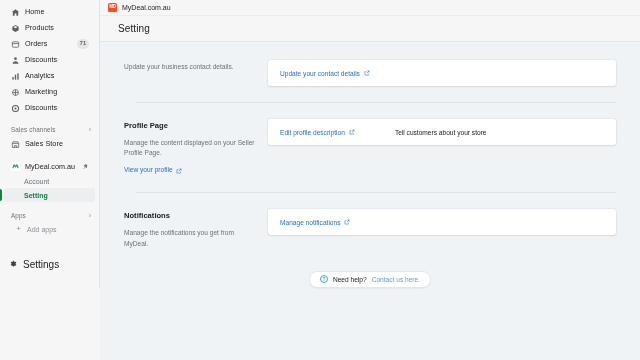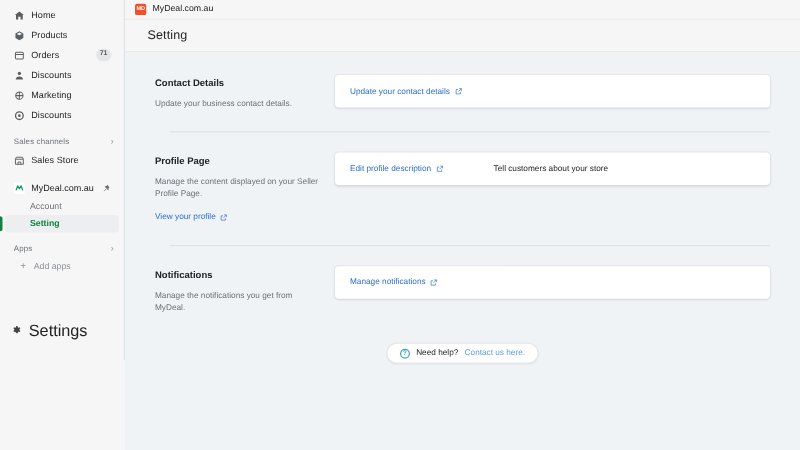--- a/index.html
+++ b/index.html
@@ -110,21 +110,21 @@
   .add-apps .plus { color: #8c9196; font-size: 8px; line-height: 1; width: 7px; text-align: center;}
   .add-apps .lbl { font-size: 7px; color: #8c9196; white-space: nowrap; }
 
   .sidebar-foot {
     margin-top: auto;
     display: flex; align-items: center; gap: 5px;
     height: 16px; padding-left: 9px; margin-bottom: 16px;
     cursor: pointer;
   }
   .sidebar-foot .nav-ico { color: #3f4246; }
-  .sidebar-foot .lbl { font-size: 13px; color: #202223; }
+  .sidebar-foot .lbl { font-size: 10px; color: #202223; }
 
   
   .main { flex: 1; display: flex; flex-direction: column; height: 360px; min-width: 0; }
 
   .topbar {
     height: 16px; flex: 0 0 16px;
     background: #f6f6f7;
     border-bottom: 1px solid #ebecee;
     display: flex; align-items: center;
     padding-left: 8px; gap: 5px;
@@ -251,20 +251,30 @@
     <div class="nav-item">
       <span class="nav-ico">
         <svg viewBox="0 0 20 20" fill="currentColor">
             <circle cx="10" cy="6" r="3"></circle>
             <path d="M3.5 17c0-3.6 2.9-5.5 6.5-5.5s6.5 1.9 6.5 5.5H3.5z"></path>
           </svg>
       </span>
       <span class="nav-label">Discounts</span>
     </div>
 
+    <div class="nav-item">
+      <span class="nav-ico">
+        <svg viewBox="0 0 20 20" fill="currentColor">
+            <rect x="3" y="11" width="3" height="6"></rect>
+            <rect x="8.5" y="6" width="3" height="11"></rect>
+            <rect x="14" y="3" width="3" height="14"></rect>
+          </svg>
+      </span>
+      <span class="nav-label">Analytics</span>
+    </div>
 
     <div class="nav-item">
       <span class="nav-ico">
         <svg viewBox="0 0 20 20" fill="none" stroke="currentColor" stroke-width="1.8">
             <circle cx="10" cy="10" r="6.5"></circle>
             <path d="M10 3.5v13M3.5 10h13"></path>
           </svg>
       </span>
       <span class="nav-label">Marketing</span>
     </div>
@@ -347,21 +357,20 @@
     </div>
 
     <div class="pagehead">
       <span class="title">Setting</span>
     </div>
 
     <div class="content">
 
       <div class="section">
         <div class="sec-left">
-          <div class="sec-title">Contact Details</div>
           <div class="sec-desc">Update your business contact details.</div>
         </div>
         <div class="sec-right">
           <div class="card">
             <span class="card-link">
               <span>Update your contact details</span>
               <span class="ext">
                 <svg viewBox="0 0 20 20" fill="none" stroke="#2c6ecb" stroke-width="1.8">
                     <path d="M11 3h6v6"></path>
                     <path d="M17 3l-7.5 7.5"></path>

